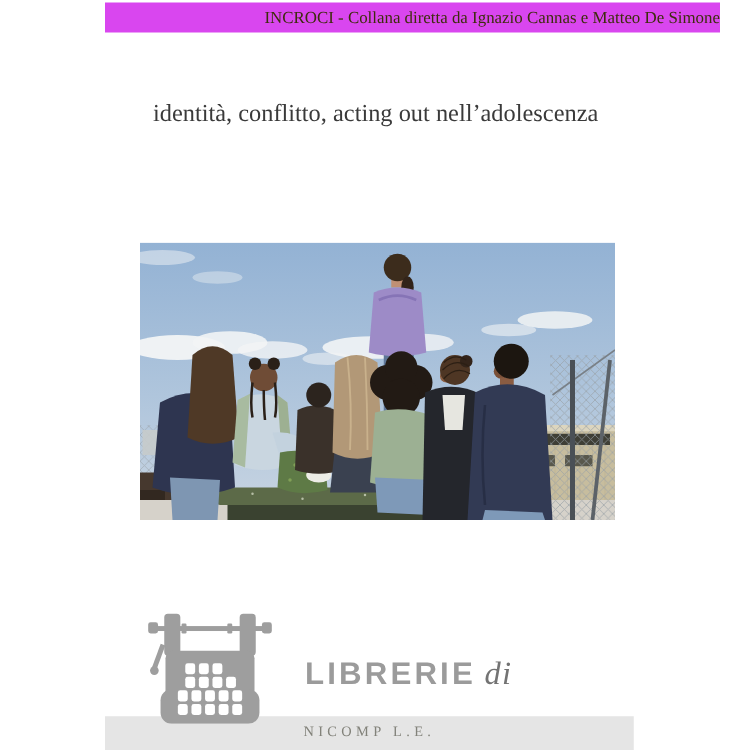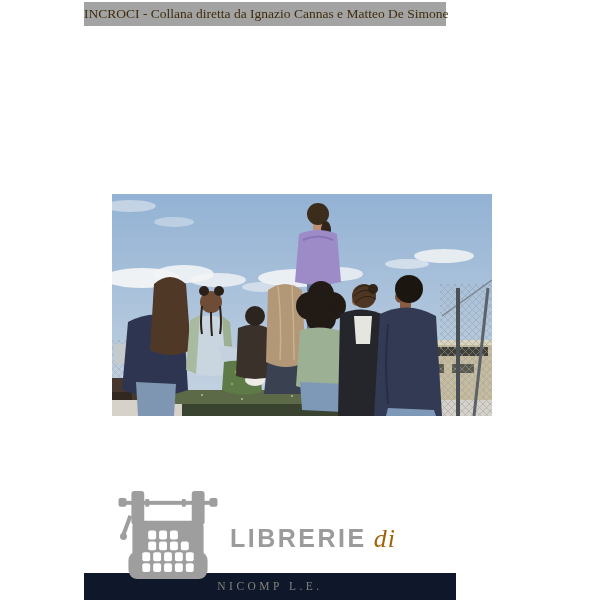--- a/index.html
+++ b/index.html
@@ -2,67 +2,68 @@
 <html><head>
 <meta charset="utf-8">
 <style>
   html,body{margin:0;padding:0;}
   body{
     width:600px;height:600px;background:#ffffff;position:relative;overflow:hidden;
     font-family:"Liberation Serif", serif;
   }
   .cover{position:absolute;inset:0;}
   .banner{
-    position:absolute;left:84px;top:2px;width:362px;height:24px;
-    background:#a3a3a3;color:#3E2D0D;
+    position:absolute;left:84px;top:2px;width:492px;height:24px;
+    background:#d946ef;color:#3E2D0D;
     font-size:13.5px;line-height:24px;text-align:right;white-space:nowrap;
   }
   .title{
     position:absolute;left:84px;top:50px;width:433px;margin:0;
     text-align:center;font-size:29px;font-weight:bold;color:#3A3A3A;letter-spacing:0.2px;
   }
   .subtitle{
     position:absolute;left:84px;top:81px;width:433px;margin:0;
     text-align:center;font-size:19.5px;font-weight:normal;color:#3A3A3A;
   }
   .photo{
     position:absolute;left:112px;top:194px;width:380px;height:222px;overflow:hidden;
   }
   .footer-strip{
-    position:absolute;left:84px;top:573px;width:372px;height:27px;
-    background:#0f172a;text-align:center;z-index:1;
+    position:absolute;left:84px;top:573px;width:423px;height:27px;
+    background:#e5e5e5;text-align:center;z-index:1;
   }
   .footer-strip span{
     font-size:11.5px;line-height:27px;letter-spacing:3.5px;color:#82827A;
   }
   .typewriter{
     position:absolute;left:117px;top:488px;width:102px;height:91px;z-index:2;
   }
   .logo-text{
-    position:absolute;left:230px;top:524px;width:260px;z-index:2;
+    position:absolute;left:244px;top:524px;width:260px;z-index:2;
     display:flex;align-items:baseline;white-space:nowrap;
   }
   .brand-sans{
     font-family:"Liberation Sans", sans-serif;font-weight:bold;
     font-size:25px;letter-spacing:2.5px;color:#9B9B9B;
   }
   .brand-italic{
     font-family:"Liberation Serif", serif;font-style:italic;
-    font-size:26px;color:#a16207;margin:0 7px;letter-spacing:1px;
+    font-size:26px;color:#737373;margin:0 7px;letter-spacing:1px;
   }
 </style>
 </head>
 <body>
 
 <div class="cover">
 
   <div class="banner">
     <span>INCROCI - Collana diretta da Ignazio Cannas e Matteo De Simone</span>
   </div>
 
+  <h2 class="subtitle">identità, conflitto, acting out nell’adolescenza</h2>
 
   <div class="photo">
     <svg viewBox="0 0 380 222" width="380" height="222" preserveAspectRatio="none">
       <defs>
         <linearGradient id="sky" x1="0" y1="0" x2="0" y2="1">
           <stop offset="0" stop-color="#93B2D4"></stop>
           <stop offset="0.55" stop-color="#AFC5DC"></stop>
           <stop offset="1" stop-color="#C9D5E2"></stop>
         </linearGradient>
         <pattern id="mesh" width="7" height="7" patternUnits="userSpaceOnUse">

